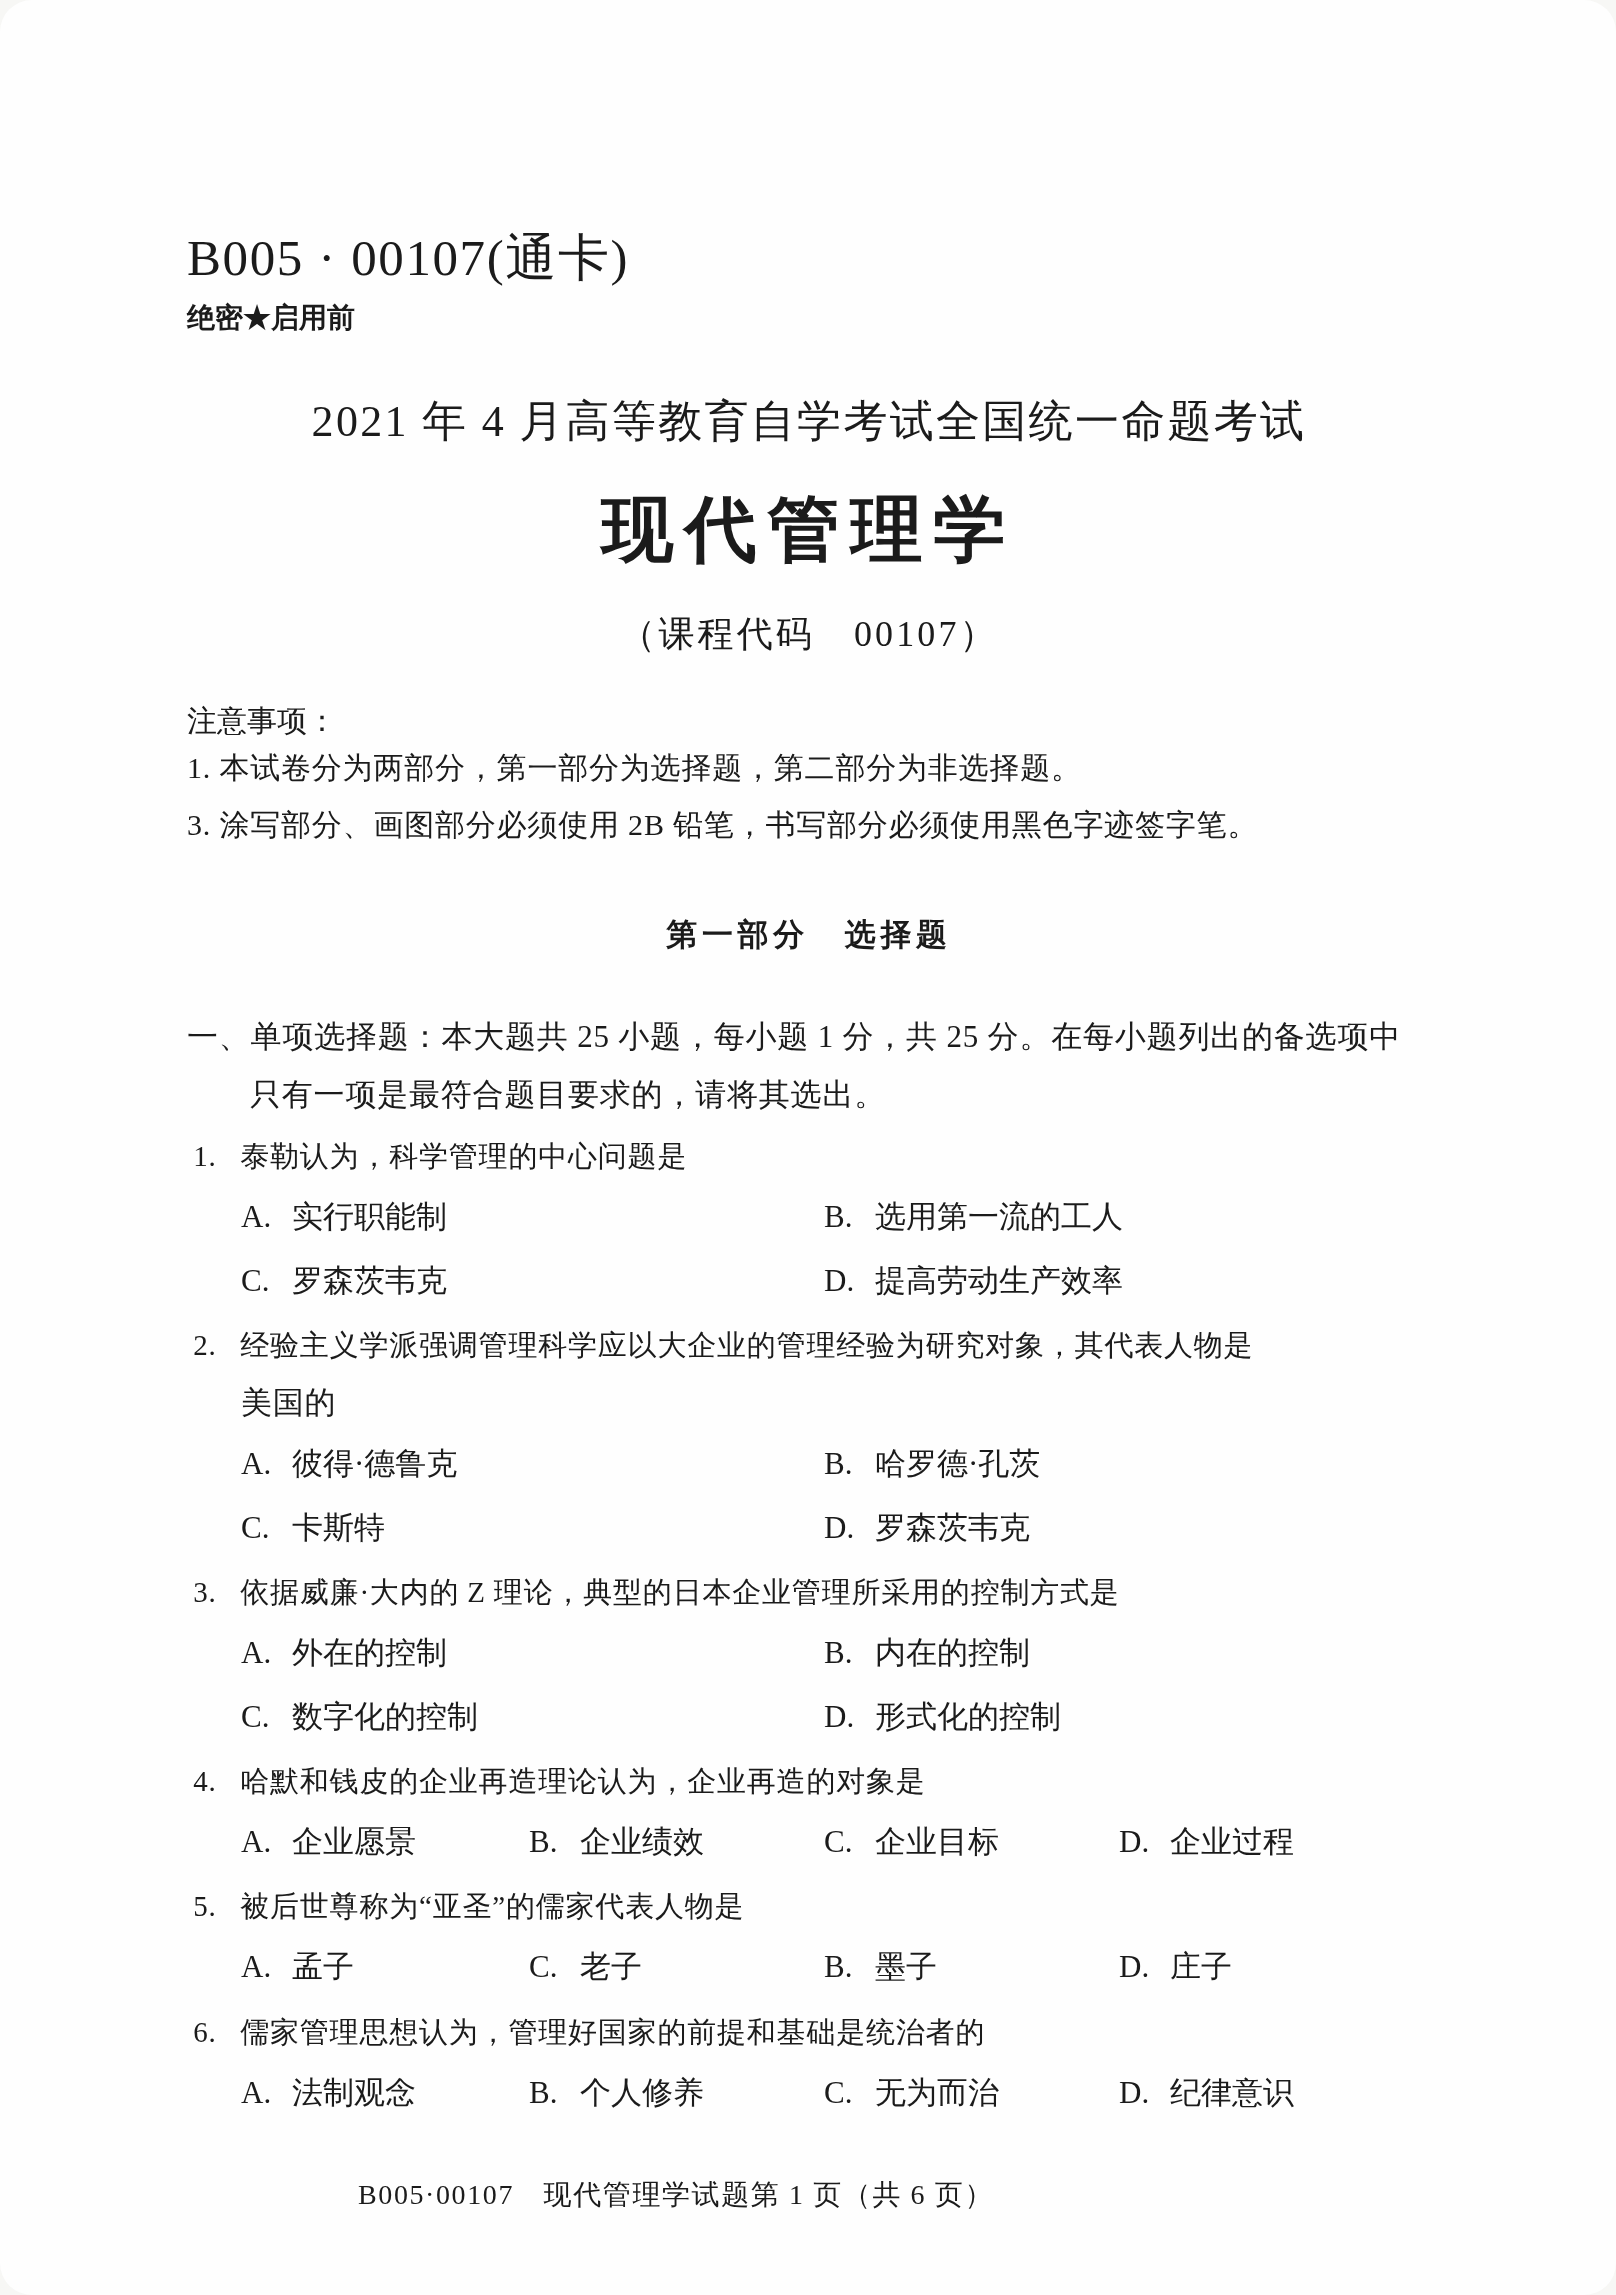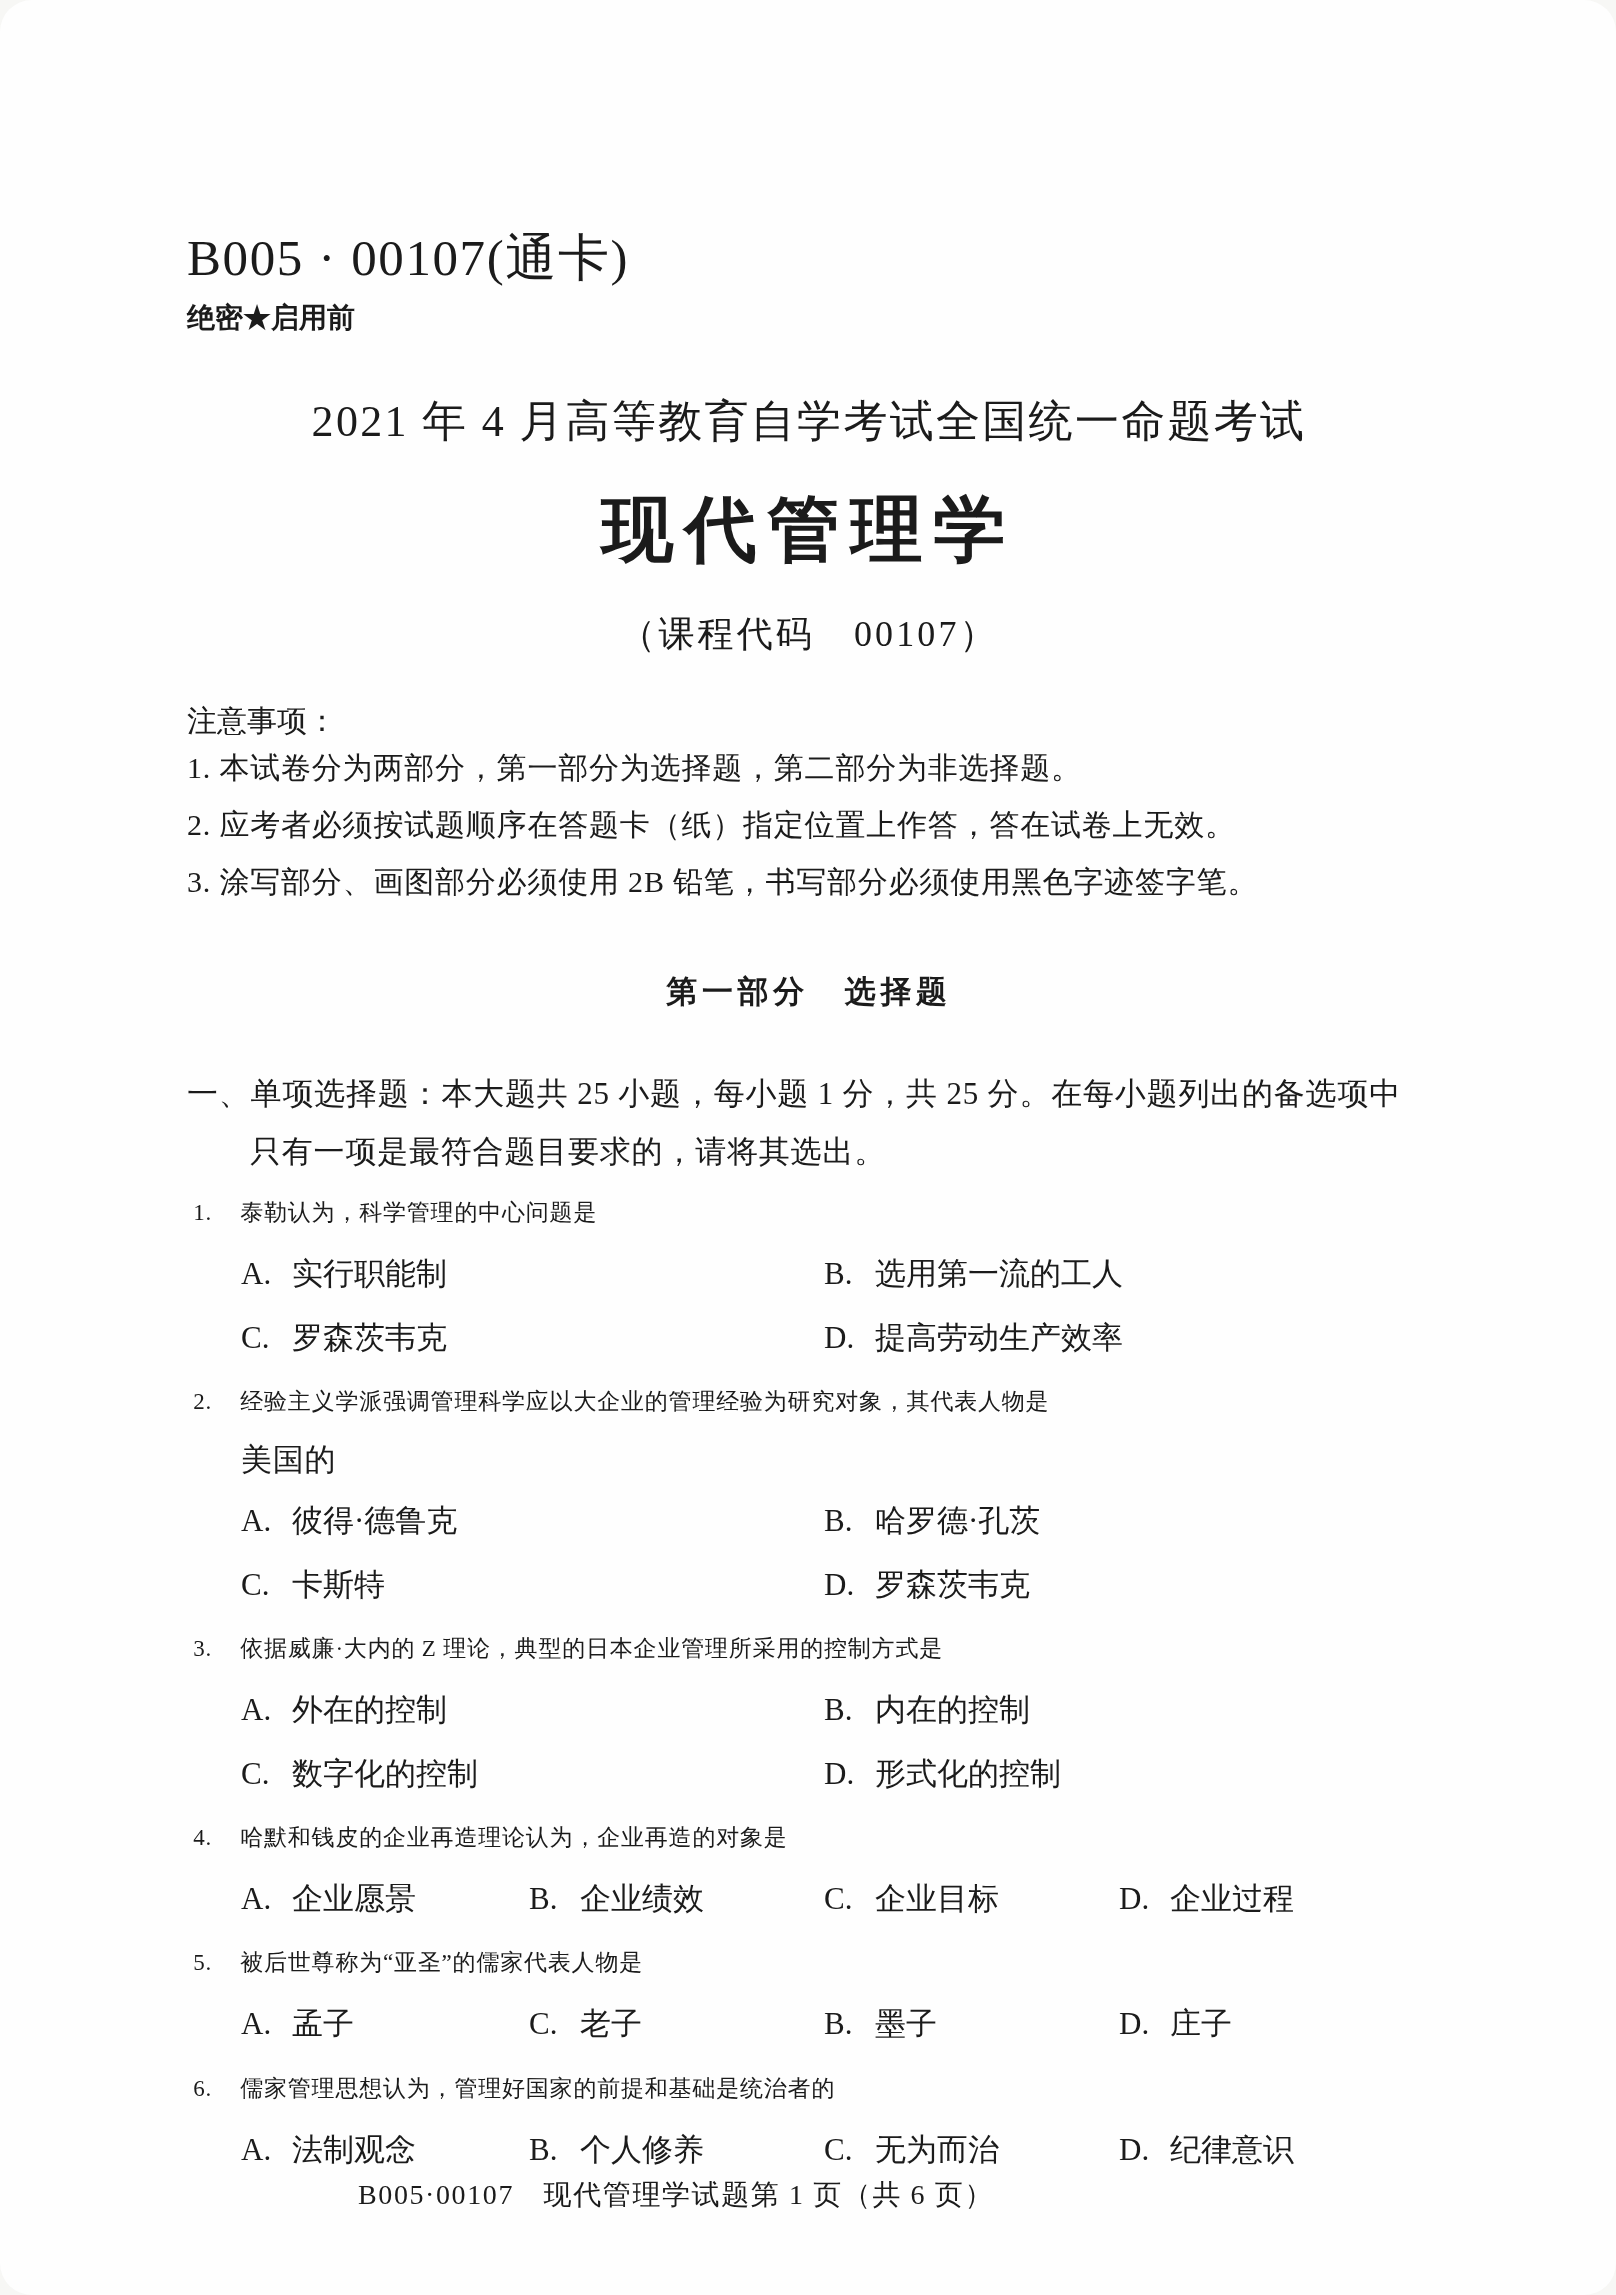--- a/index.html
+++ b/index.html
@@ -57,21 +57,21 @@
   }
   .instr1 {
     margin-top: 51px; font-size: 31px; line-height: 58px; letter-spacing: 0.8px;
   }
   .instr2 {
     font-size: 31px; line-height: 58px; padding-left: 63px; letter-spacing: 0.8px;
   }
   
   .question { margin: 0; }
   .q-line {
-    margin-top: 3.1px; font-size: 23px; line-height: 58px;
+    margin-top: 3.1px; font-size: 29px; line-height: 58px;
     padding-left: 6.2px; letter-spacing: 0.8px;
   }
   .q-num { display: inline-block; min-width: 47px; }
   .q-stem2 {
     font-size: 31px; line-height: 58px; margin-left: 54px; letter-spacing: 0.8px;
   }
   .q-stem2:empty { display: none; }
   .opts {
     display: grid; padding-left: 54px;
     font-size: 31px; line-height: 64px;
@@ -96,21 +96,20 @@
 
     <div class="booklet-code">B005 · 00107(通卡)</div>
     <div class="secrecy">绝密★启用前</div>
 
     <div class="title-line">2021 年 4 月高等教育自学考试全国统一命题考试</div>
     <div class="subject-title">现代管理学</div>
     <div class="course-code">（课程代码　00107）</div>
 
     <div class="notes-heading">注意事项：</div>
     <div class="note-item">1. 本试卷分为两部分，第一部分为选择题，第二部分为非选择题。</div>
-    <div class="note-item">2. 应考者必须按试题顺序在答题卡（纸）指定位置上作答，答在试卷上无效。</div>
     <div class="note-item">3. 涂写部分、画图部分必须使用 2B 铅笔，书写部分必须使用黑色字迹签字笔。</div>
 
     <div class="section-heading">第一部分　选择题</div>
     <div class="instr1">一、单项选择题：本大题共 25 小题，每小题 1 分，共 25 分。在每小题列出的备选项中</div>
     <div class="instr2">只有一项是最符合题目要求的，请将其选出。</div>
 
     <div class="question">
       <div class="q-line">
         <span class="q-num">1.</span><span class="q-stem">泰勒认为，科学管理的中心问题是</span>
       </div>

